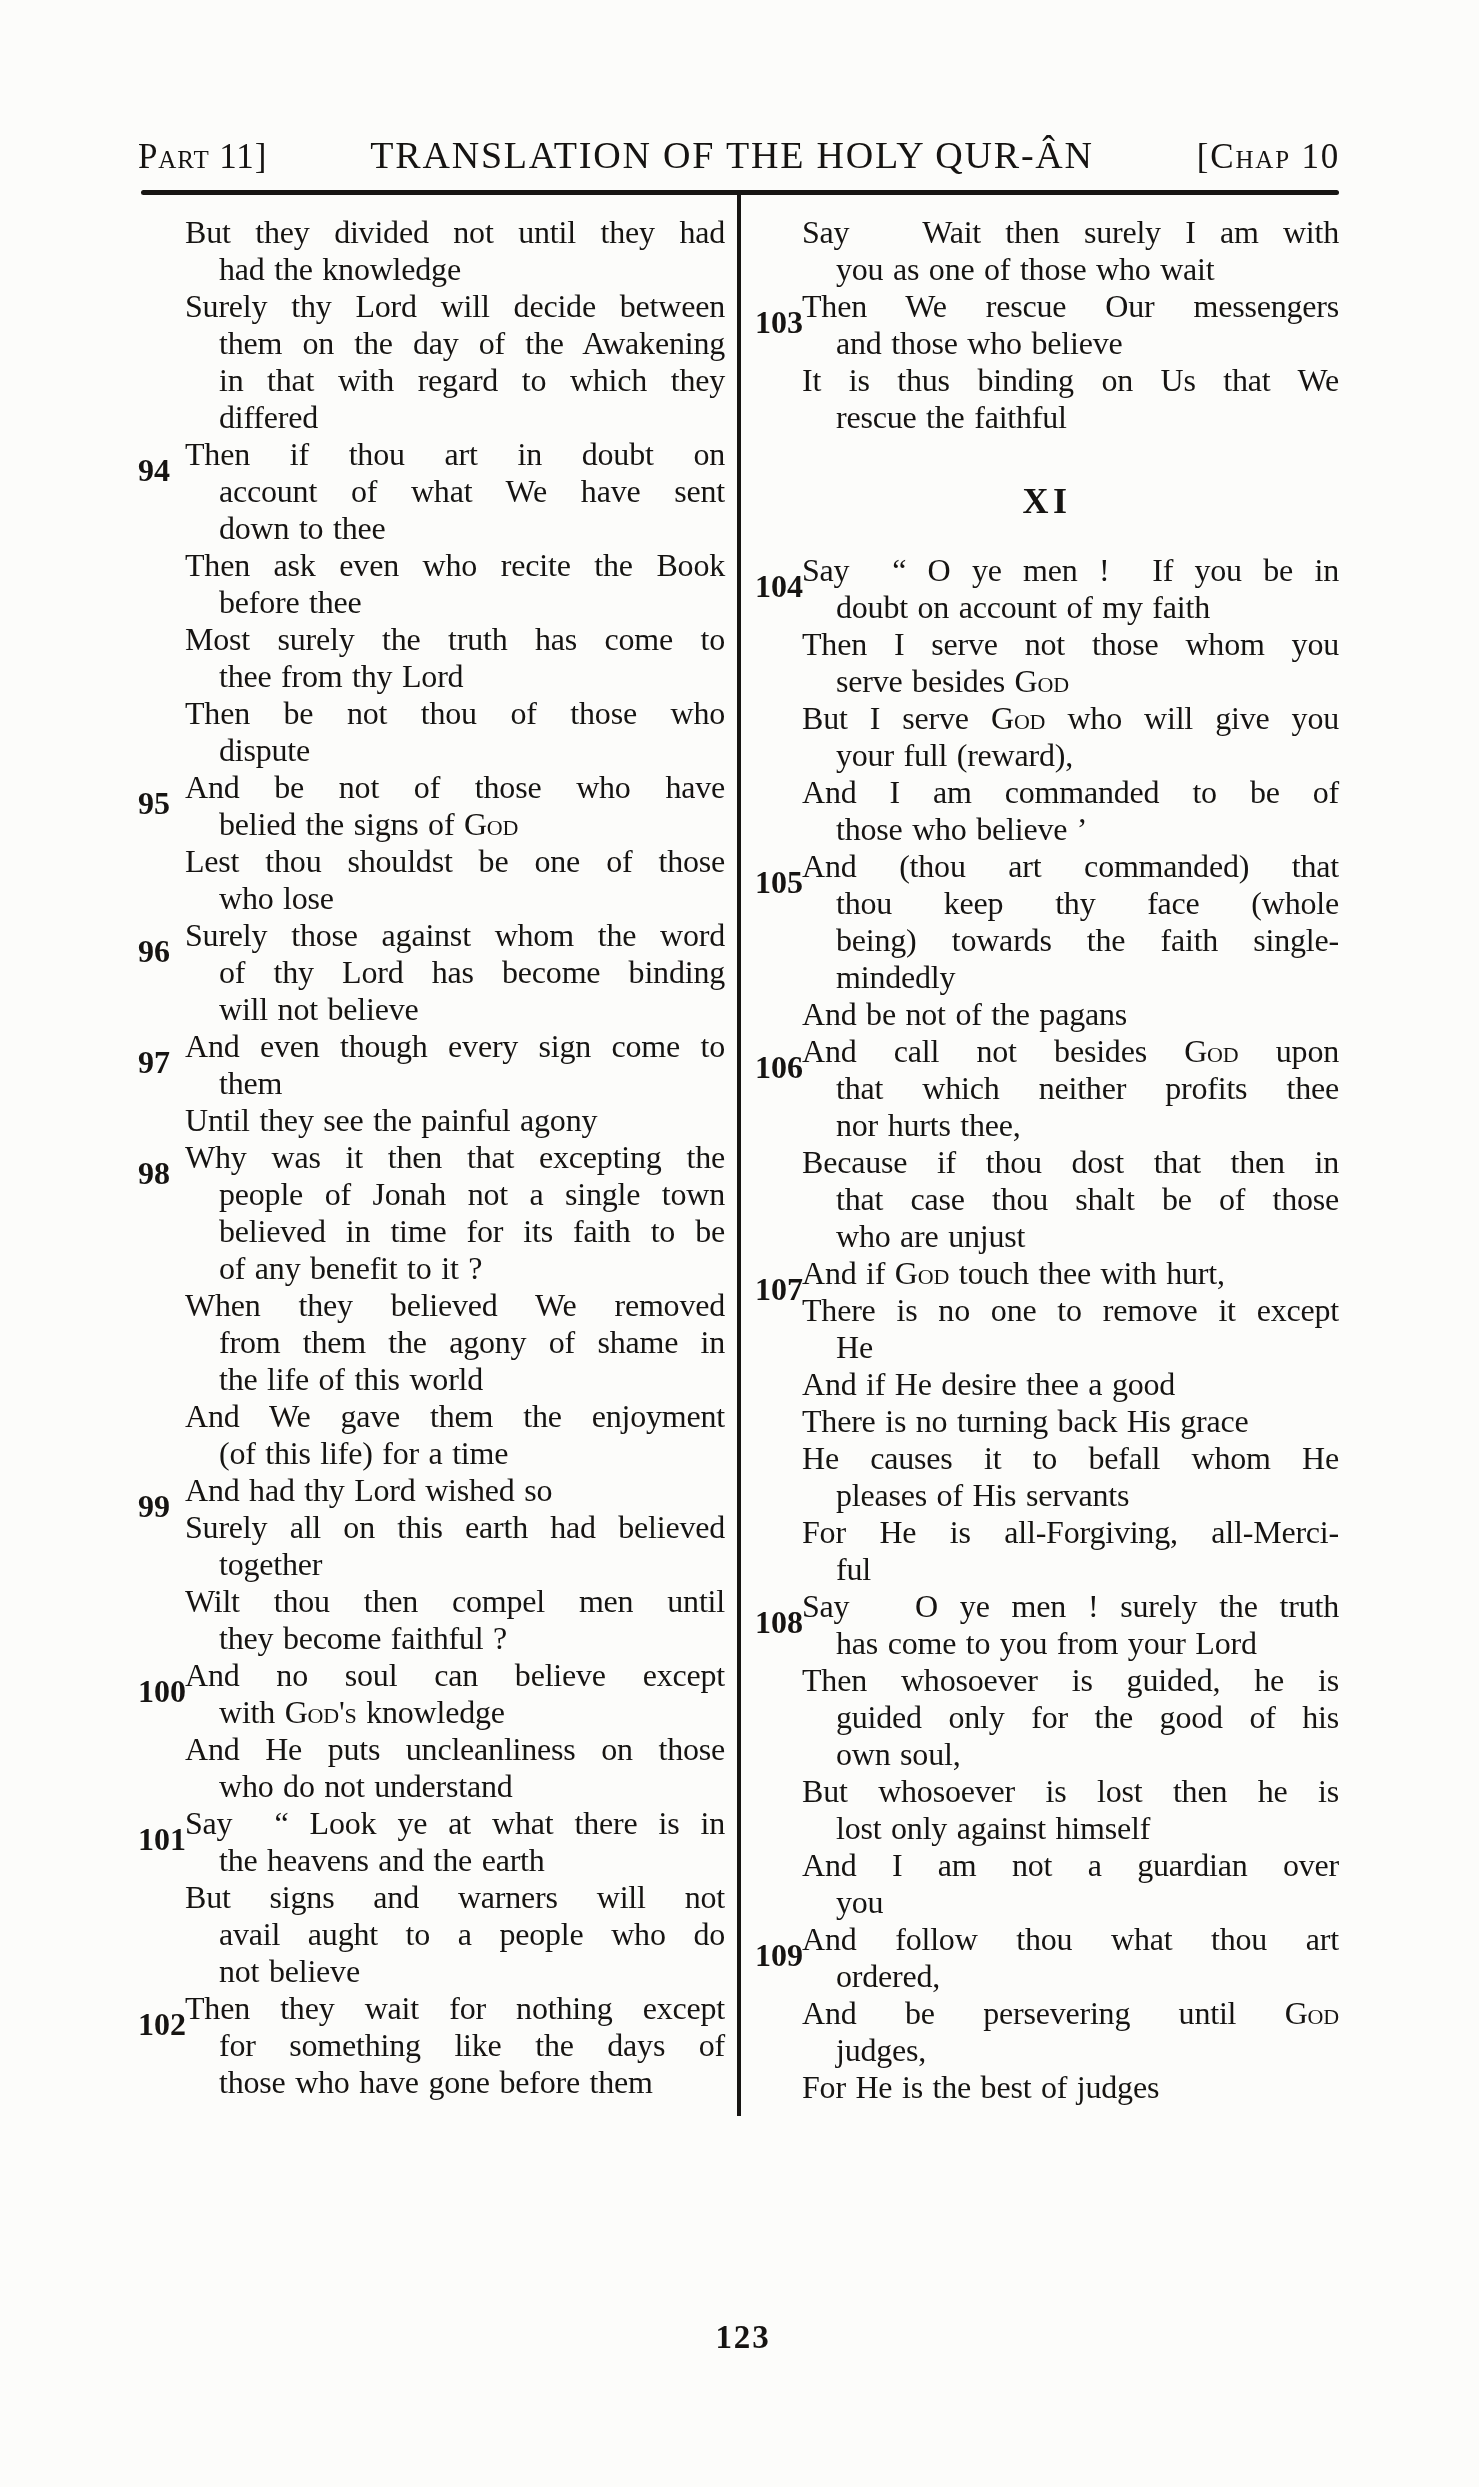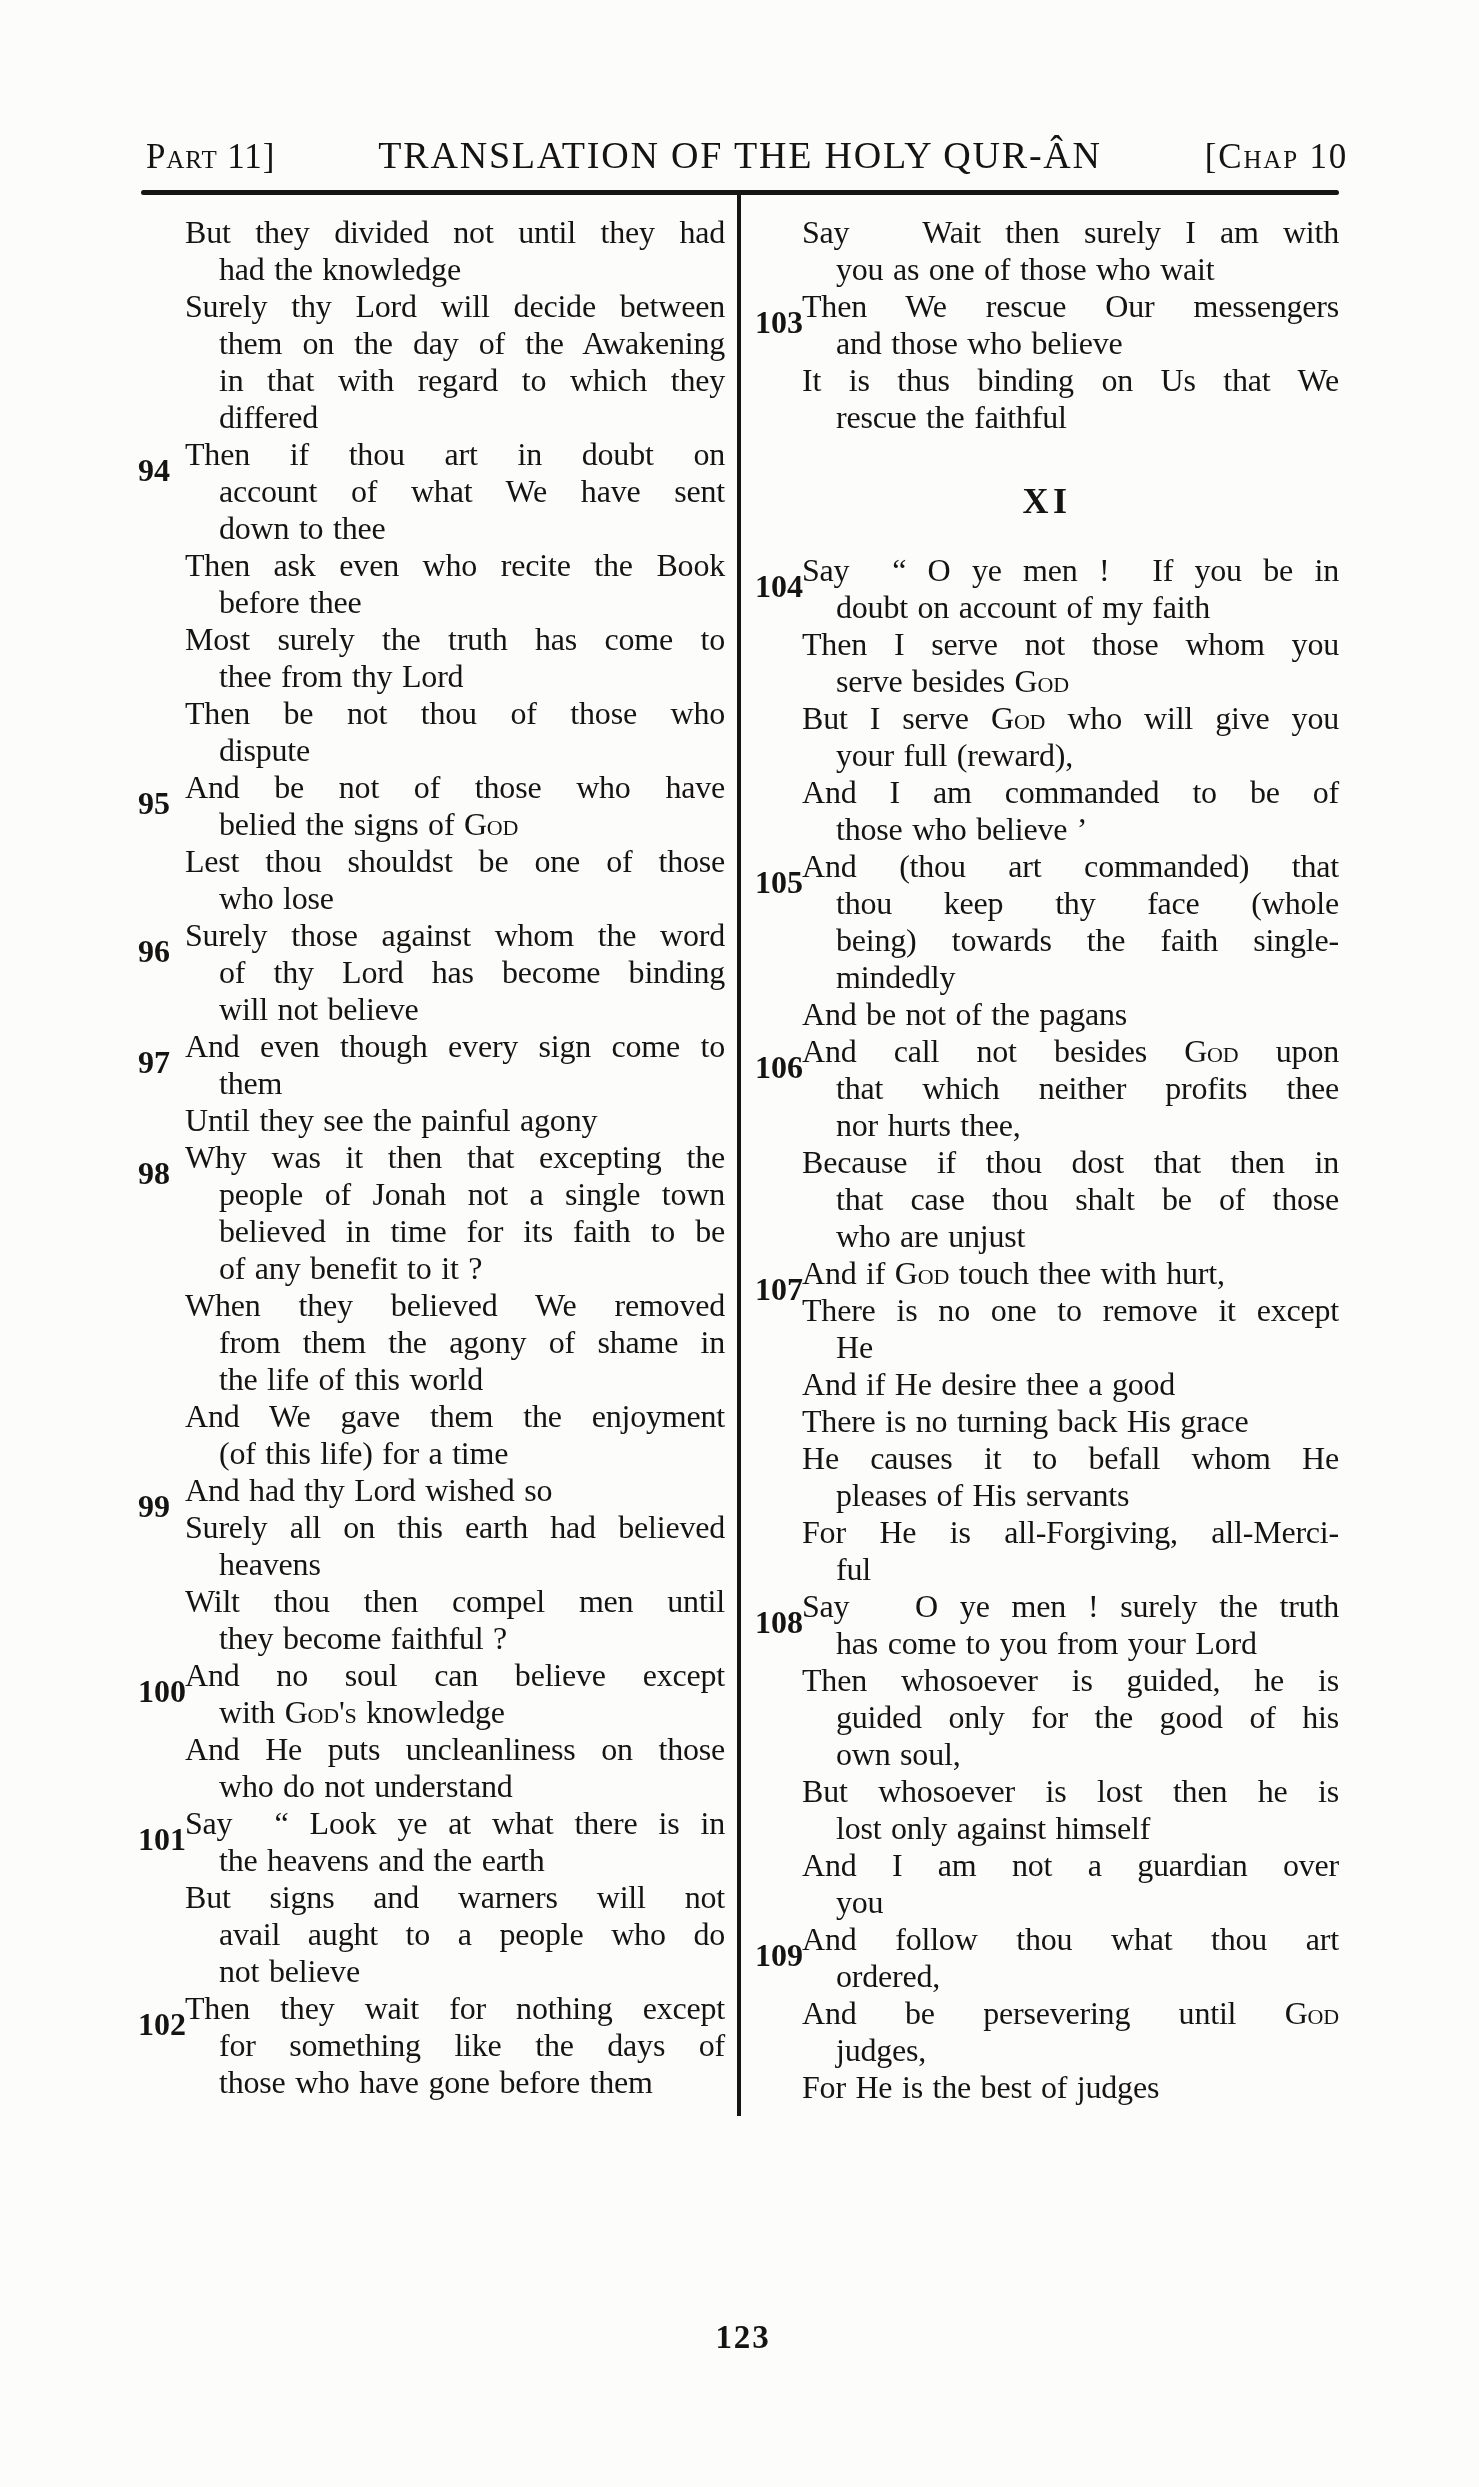--- a/index.html
+++ b/index.html
@@ -4,21 +4,21 @@
 <style>
   html,body { margin:0; padding:0; background:#ffffff; }
   .page {
     position:relative; width:1479px; height:2487px;
     background:#fcfcfa; color:#161412; overflow:hidden;
     font-family:"Liberation Serif","DejaVu Serif",serif;
   }
   
   .hdr {
     position:absolute; top:133px; left:138px; width:1202px;
-    display:flex; align-items:baseline;margin-left:8px;
+    display:flex; align-items:baseline;
   }
   .hdr-left {
     font-variant:small-caps; font-size:35px; letter-spacing:0.9px; white-space:nowrap;
   }
   .hdr-title {
     flex:1; margin:0; text-align:center; font-weight:normal;
     font-size:38px; letter-spacing:1.8px; white-space:nowrap;
   }
   .hdr-right {
     font-variant:small-caps; font-size:35px; letter-spacing:1.8px; white-space:nowrap;
@@ -178,21 +178,21 @@
         <span class="txt">(of this life) for a time</span>
       </div>
       <div class="line">
         <span class="num">99</span>
         <span class="txt">And had thy Lord wished so</span>
       </div>
       <div class="line j">
         <span class="txt">Surely all on this earth had believed</span>
       </div>
       <div class="line cont">
-        <span class="txt">heavens</span>
+        <span class="txt">together</span>
       </div>
       <div class="line j">
         <span class="txt">Wilt thou then compel men until</span>
       </div>
       <div class="line cont">
         <span class="txt">they become faithful ?</span>
       </div>
       <div class="line j">
         <span class="num">100</span>
         <span class="txt">And no soul can believe except</span>

